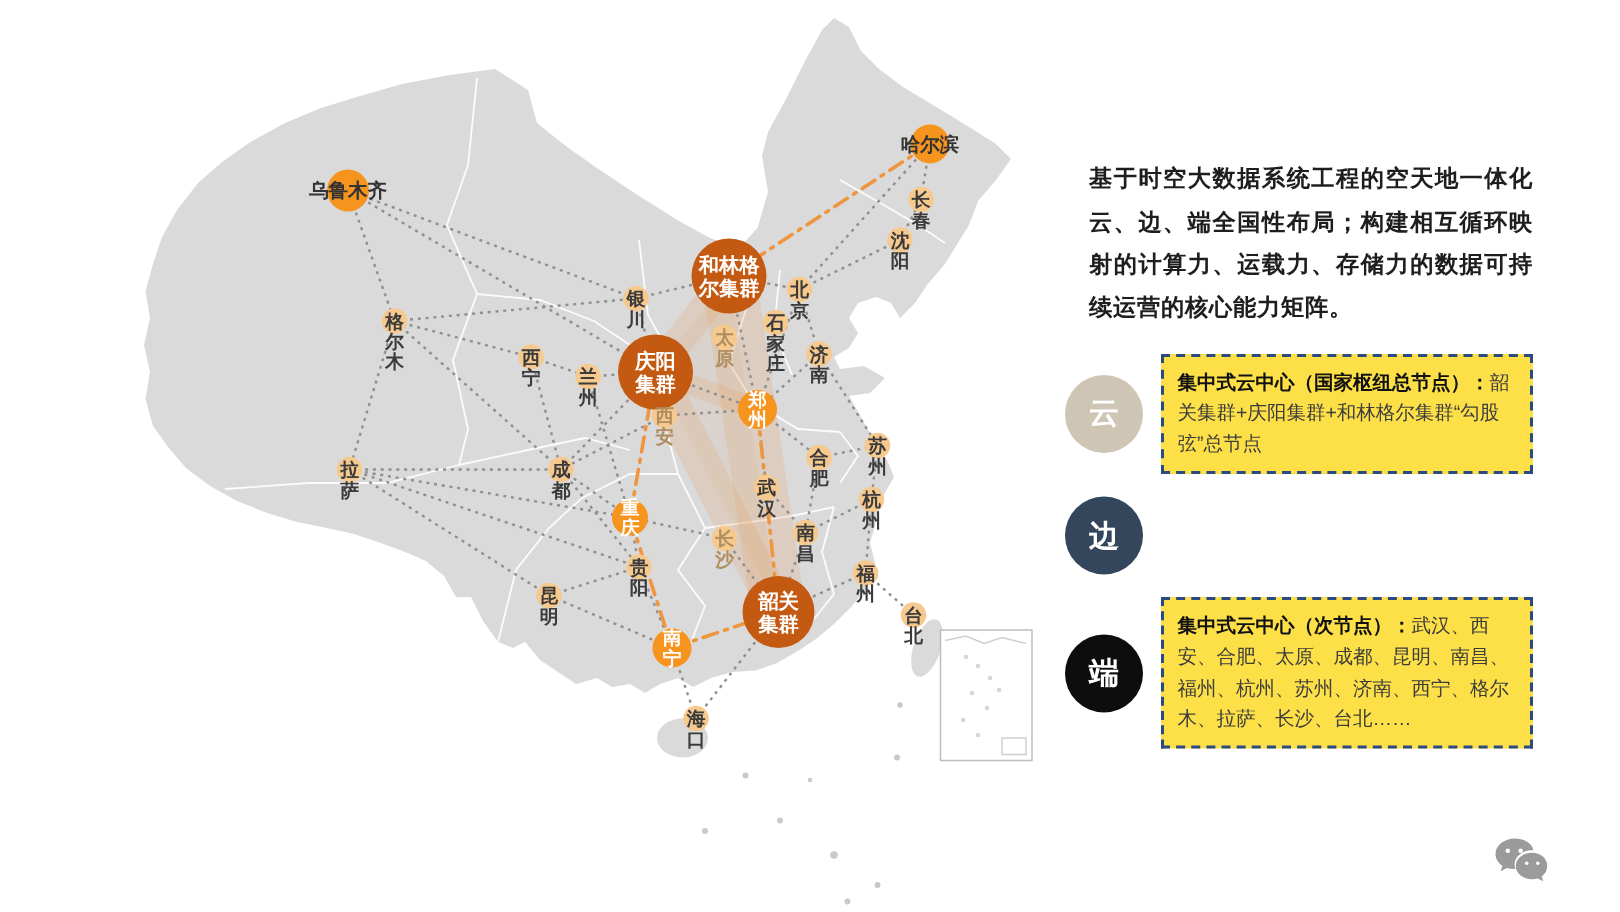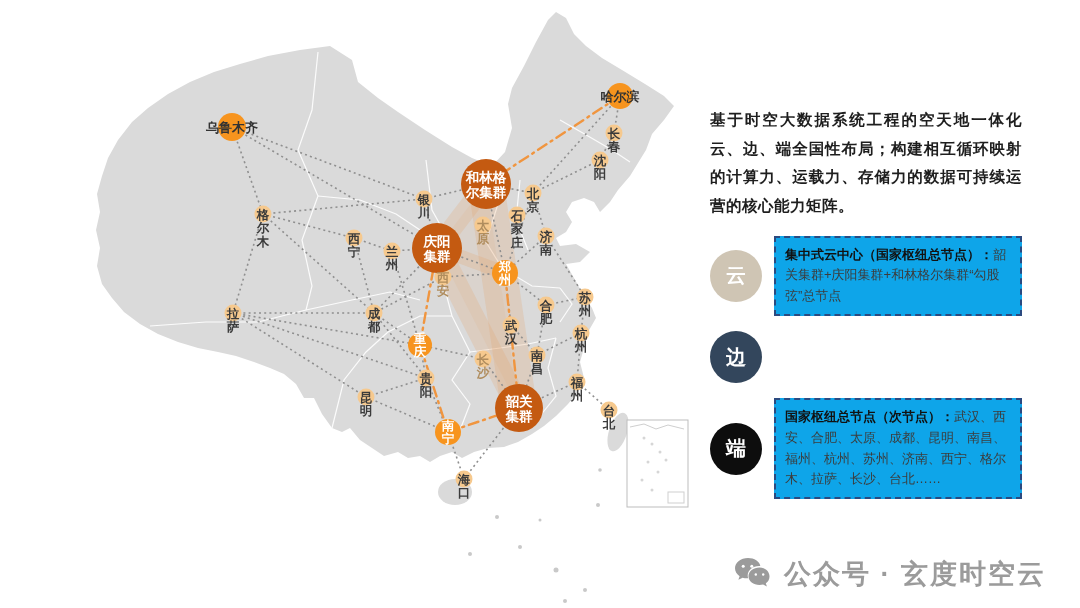--- a/index.html
+++ b/index.html
@@ -4,30 +4,30 @@
 <style>
   html,body{margin:0;padding:0;}
   body{
     width:1080px;height:608px;position:relative;background:#ffffff;overflow:hidden;
     font-family:"Liberation Sans","DejaVu Sans",sans-serif;
   }
   #map-svg{position:absolute;left:0;top:0;}
   .panel{position:absolute;left:710px;top:106px;width:312px;}
   .intro{
     font-size:15.5px;line-height:1.85;color:#1e1e1e;font-weight:600;
-    text-align:justify;letter-spacing:0.5px;margin:0 0 14px 0;font-family:Liberation Serif, serif;
+    text-align:justify;letter-spacing:0.5px;margin:0 0 14px 16px;font-family:Liberation Serif, serif;
   }
   .legend-row{display:flex;align-items:center;margin-top:15px;}
   .legend-circle{
     width:52px;height:52px;border-radius:50%;flex:0 0 52px;
     display:flex;align-items:center;justify-content:center;
     color:#ffffff;font-size:20px;font-weight:bold;margin-right:12px;
   }
   .legend-box{
-    flex:1;border:2px dashed #2b4a80;background:#0ea5e9;
+    flex:1;border:2px dashed #2b4a80;background:#fde047;
     padding:7px 9px;font-size:13px;line-height:1.6;color:#3c3c3c;
   }
   .legend-title{font-weight:bold;color:#111111;}
   .footer{
     position:absolute;right:34px;bottom:16px;display:flex;align-items:center;
     color:#9b9b9b;font-size:27px;letter-spacing:2px;font-weight:600;
   }
   .footer svg{margin-right:10px;}
 </style>
 </head>
@@ -243,31 +243,30 @@
   <p class="intro">基于时空大数据系统工程的空天地一体化云、边、端全国性布局；构建相互循环映射的计算力、运载力、存储力的数据可持续运营的核心能力矩阵。</p>
   <div class="legend-row">
     <div class="legend-circle" style="background: rgb(207, 197, 180);">云</div>
     <div class="legend-box"><span class="legend-title">集中式云中心（国家枢纽总节点）：</span><span>韶关集群+庆阳集群+和林格尔集群“勾股弦”总节点</span></div>
   </div>
   <div class="legend-row">
     <div class="legend-circle" style="background: rgb(51, 70, 92);">边</div>
   </div>
   <div class="legend-row">
     <div class="legend-circle" style="background: rgb(13, 13, 13);">端</div>
-    <div class="legend-box"><span class="legend-title">国家枢纽总节点（次节点）：</span><span>武汉、西安、合肥、太原、成都、昆明、南昌、福州、杭州、苏州、济南、西宁、格尔木、拉萨、长沙、台北……</span></div>
+    <div class="legend-box"><span class="legend-title">集中式云中心（次节点）：</span><span>武汉、西安、合肥、太原、成都、昆明、南昌、福州、杭州、苏州、济南、西宁、格尔木、拉萨、长沙、台北……</span></div>
   </div>
 </div>
 
 <div class="footer">
   <svg width="40" height="34" viewBox="0 0 40 34">
     <g fill="#9b9b9b">
       <path d="M14,1 C6.8,1 1,5.6 1,11.3 c0,3.2 1.8,6 4.6,7.9 l-1.2,3.6 l4.2,-2.1 c1.4,0.4 2.9,0.6 4.4,0.6 c0.4,0 0.8,0 1.2,-0.1 c-0.3,-0.9 -0.5,-1.8 -0.5,-2.8 c0,-5.3 5.1,-9.5 11.4,-9.5 c0.4,0 0.8,0 1.2,0.1 C25.6,4.3 20.3,1 14,1 Z"></path>
       <path d="M25.5,10.5 c-6.1,0 -11,3.9 -11,8.8 c0,4.9 4.9,8.8 11,8.8 c1.3,0 2.5,-0.2 3.6,-0.5 l3.8,1.9 l-1.1,-3.2 c2.3,-1.6 3.7,-4 3.7,-6.9 C35.5,14.4 31,10.5 25.5,10.5 Z"></path>
     </g>
     <g fill="#ffffff">
       <circle cx="9.2" cy="9.2" r="1.5"></circle>
         <circle cx="17.8" cy="9.2" r="1.5"></circle>
       <circle cx="21.8" cy="17.5" r="1.2"></circle>
         <circle cx="29.2" cy="17.5" r="1.2"></circle>
     </g>
   </svg>
-  <span>公众号 · 玄度时空云</span>
 </div>
 
 </body></html>

